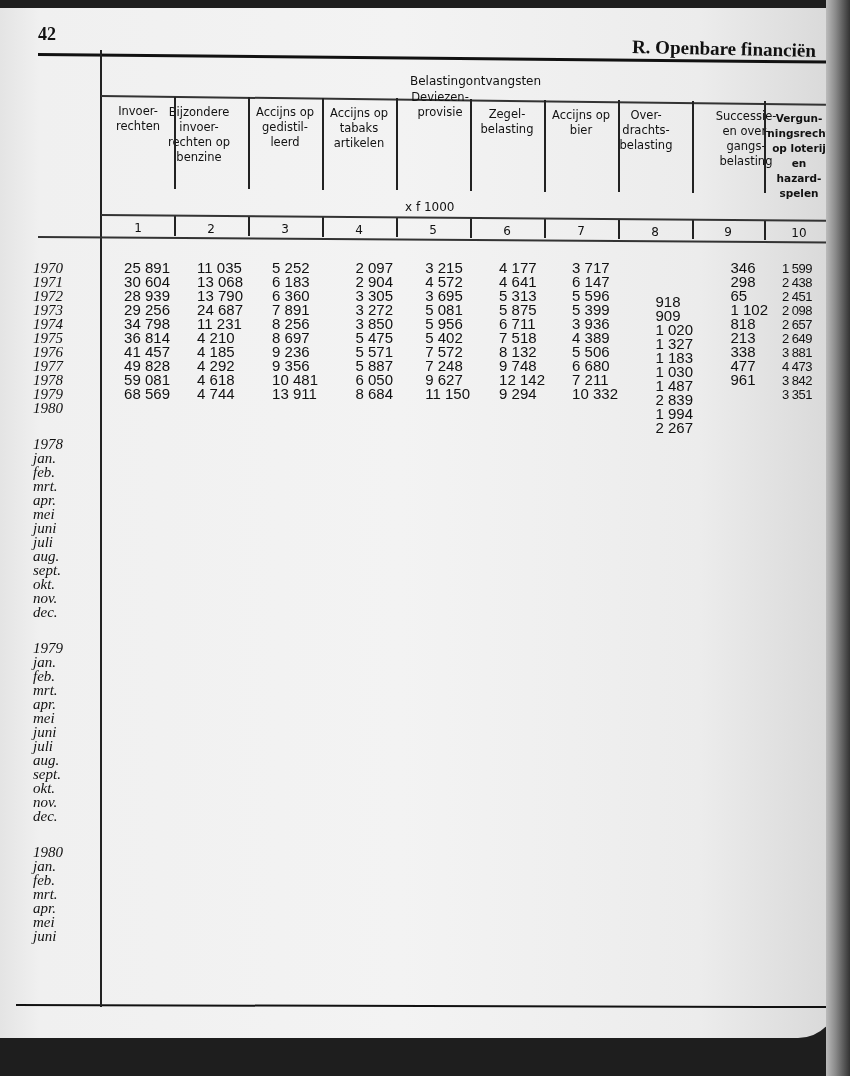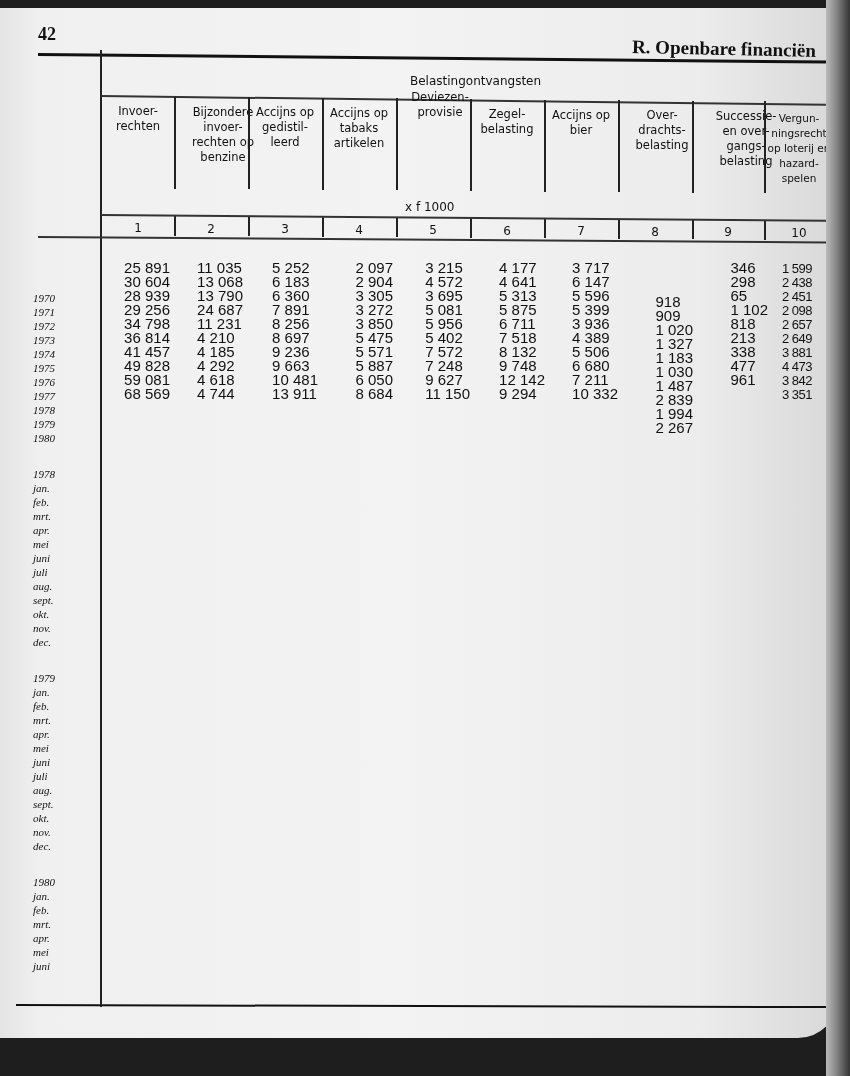--- a/index.html
+++ b/index.html
@@ -37,21 +37,21 @@
     text-align:center;
   }
   .unit {
     position:absolute; left:405px; top:192px; font-size:12px; color:#111;
   }
   .col-num {
     position:absolute; top:213px; font-size:12px; color:#111; text-align:center;
   }
   .years {
     position:absolute; left:33px; font-family:"Liberation Serif", serif; font-style:italic;
-    font-size:11px; line-height:14px; color:#111;margin-top:30px;
+    font-size:15px; line-height:14px; color:#111;
   }
   .years div { height:14px; }
   .datacol {
     position:absolute; top:253px; font-family:Liberation Sans, sans-serif;
     font-size:15px; line-height:14px; color:#111; text-align:left;
   }
   .datacol div { height:14px; white-space:nowrap; }
   .narrow { font-size:13px; letter-spacing:-0.5px; }
   .ghost {
     position:absolute; color:rgba(0,0,0,0.07); font-family:"Liberation Serif", serif;
@@ -72,21 +72,21 @@
   <div class="vline" style="left:100px; top:42px; height:957px; width:2px;"></div>
 
   <div class="group-title">Belastingontvangsten</div>
   <div class="hline" style="left:101px; top:87px; width:725px; transform:rotate(0.7deg); transform-origin:left;"></div>
 
   <div id="heads">
       <div class="col-head" style="left: 102px; width: 72px; top: 96px;">
         <div>Invoer-</div>
         <div>rechten</div>
       </div>
-      <div class="col-head" style="left: 186px; width: 74px; top: 96.6px;">
+      <div class="col-head" style="left: 162px; width: 74px; top: 96.6px;">
         <div>Bijzondere</div>
         <div>invoer-</div>
         <div>rechten op</div>
         <div>benzine</div>
       </div>
       <div class="vline" style="left: 174px; top: 88.6px; height: 92px;"></div>
       <div class="vline" style="left: 174px; top: 207.5px; height: 20px;"></div>
       <div class="col-head" style="left: 248px; width: 74px; top: 97.2px;">
         <div>Accijns op</div>
         <div>gedistil-</div>
@@ -112,36 +112,36 @@
         <div>belasting</div>
       </div>
       <div class="vline" style="left: 470px; top: 91px; height: 92px;"></div>
       <div class="vline" style="left: 470px; top: 209.5px; height: 20px;"></div>
       <div class="col-head" style="left: 544px; width: 74px; top: 99.6px;">
         <div>Accijns op</div>
         <div>bier</div>
       </div>
       <div class="vline" style="left: 544px; top: 91.6px; height: 92px;"></div>
       <div class="vline" style="left: 544px; top: 210px; height: 20px;"></div>
-      <div class="col-head" style="left: 618px; width: 56px; top: 100.2px; padding-left: 16px;">
+      <div class="col-head" style="left: 618px; width: 56px; top: 100.2px;">
         <div>Over-</div>
         <div>drachts-</div>
         <div>belasting</div>
       </div>
       <div class="vline" style="left: 618px; top: 92.2px; height: 92px;"></div>
       <div class="vline" style="left: 618px; top: 210.5px; height: 20px;"></div>
       <div class="col-head" style="left: 692px; width: 72px; top: 100.8px; padding-left: 18px;">
         <div>Successie-</div>
         <div>en over-</div>
         <div>gangs-</div>
         <div>belasting</div>
       </div>
       <div class="vline" style="left: 692px; top: 92.8px; height: 92px;"></div>
       <div class="vline" style="left: 692px; top: 211px; height: 20px;"></div>
-      <div class="col-head" style="left: 764px; width: 70px; top: 103.4px; font-size: 10.5px;">
+      <div class="col-head" style="left: 764px; width: 70px; top: 103.4px; font-size: 10.5px; font-weight: bold;">
         <div>Vergun-</div>
         <div>ningsrecht</div>
         <div>op loterij en</div>
         <div>hazard-</div>
         <div>spelen</div>
       </div>
       <div class="vline" style="left: 764px; top: 93.4px; height: 92px;"></div>
       <div class="vline" style="left: 764px; top: 211.5px; height: 20px;"></div>
     </div>
 
@@ -239,21 +239,21 @@
         <div>&nbsp;</div>
       </div>
       <div class="datacol" style="right: 520px; top: 253px;">
         <div>5 252</div>
         <div>6 183</div>
         <div>6 360</div>
         <div>7 891</div>
         <div>8 256</div>
         <div>8 697</div>
         <div>9 236</div>
-        <div>9 663</div>
+        <div>9 356</div>
         <div>10 481</div>
         <div>13 911</div>
         <div>&nbsp;</div>
       </div>
       <div class="datacol" style="right: 445px; top: 253px;">
         <div>2 097</div>
         <div>2 904</div>
         <div>3 305</div>
         <div>3 272</div>
         <div>3 850</div>

